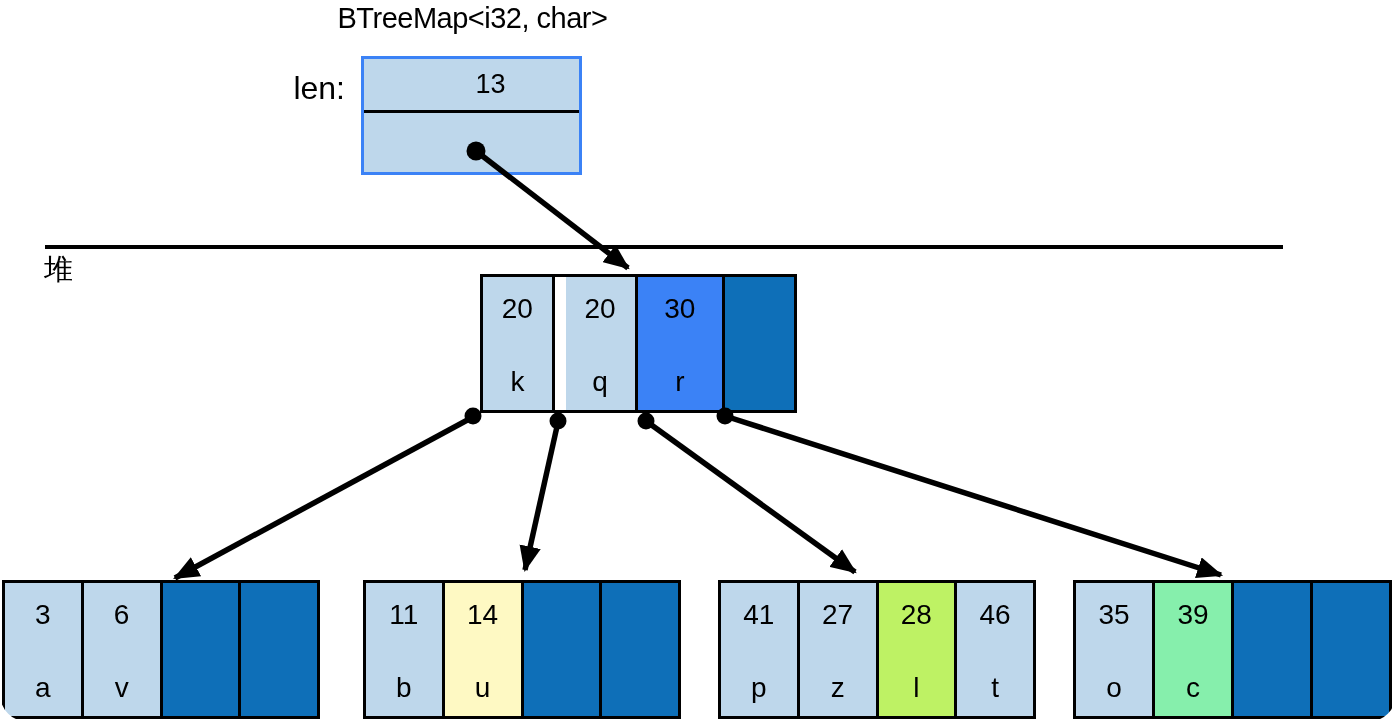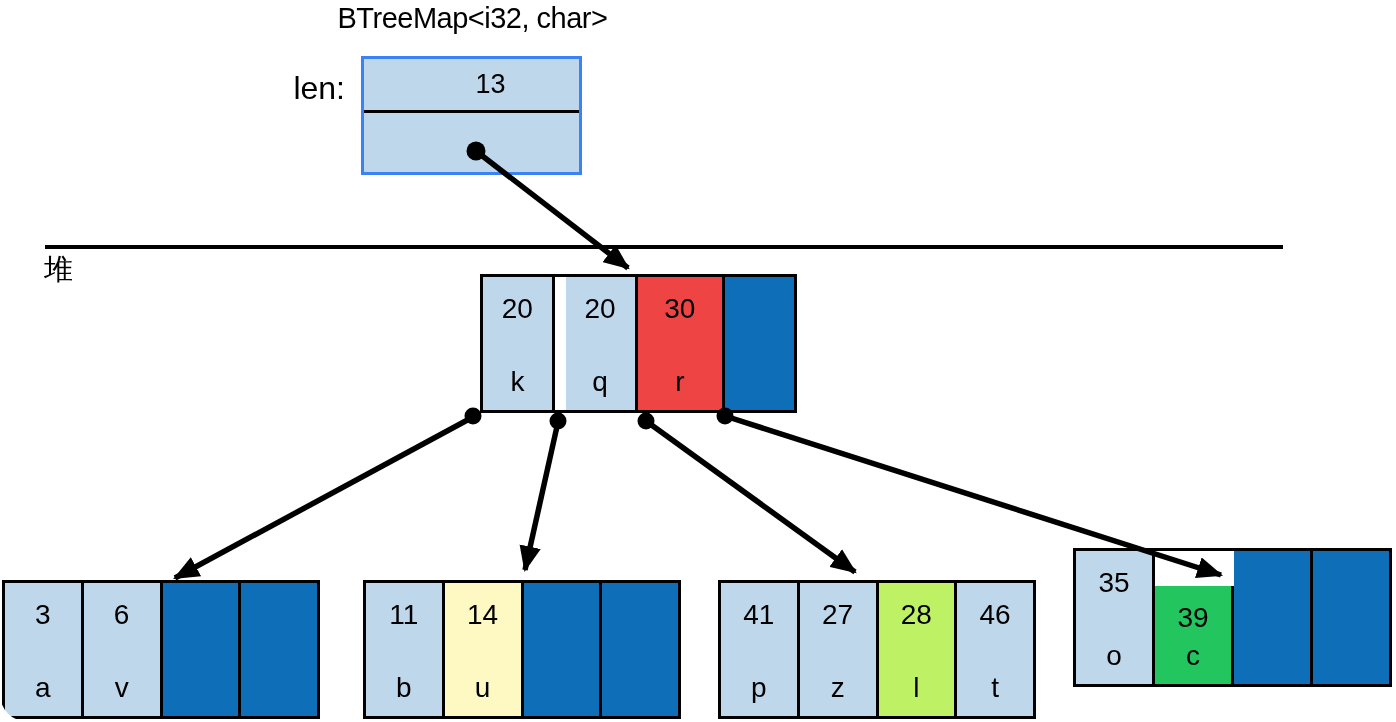--- a/index.html
+++ b/index.html
@@ -63,21 +63,21 @@
 
   <div class="node" style="left:480px;top:274px;width:317px;height:139px;">
     <div class="cell light" style="background: rgb(190, 215, 235);">
       <span class="key">20</span>
       <span class="val">k</span>
     </div>
     <div class="cell light" style="background: rgb(190, 215, 235); margin-left: 11px;">
       <span class="key">20</span>
       <span class="val">q</span>
     </div>
-    <div class="cell light" style="background: #ef4444; padding-left: 16px;">
+    <div class="cell light" style="background: #3b82f6; padding-left: 16px;">
       <span class="key">30</span>
       <span class="val">r</span>
     </div>
     <div class="cell dark" style="background: rgb(14, 111, 184);"></div>
   </div>
 
   <div class="node" style="left:2px;top:580px;width:318px;height:139px;">
     <div class="cell light" style="background: rgb(190, 215, 235);">
       <span class="key">3</span>
       <span class="val">a</span>
@@ -115,26 +115,26 @@
     <div class="cell light" style="background: #bef264;">
       <span class="key">28</span>
       <span class="val">l</span>
     </div>
     <div class="cell light" style="background: rgb(190, 215, 235);">
       <span class="key">46</span>
       <span class="val">t</span>
     </div>
   </div>
 
-  <div class="node" style="left:1073px;top:548px;width:319px;height:139px;">
+  <div class="node" style="left:1073px;top:580px;width:319px;height:139px;">
     <div class="cell light" style="background: rgb(190, 215, 235);">
       <span class="key">35</span>
       <span class="val">o</span>
     </div>
-    <div class="cell light" style="background: #22c55e; margin-top: 35px;">
+    <div class="cell light" style="background: #86efac;">
       <span class="key">39</span>
       <span class="val">c</span>
     </div>
     <div class="cell dark" style="background: rgb(14, 111, 184);"></div>
     <div class="cell dark" style="background: rgb(14, 111, 184);"></div>
   </div>
 
   <svg class="overlay" width="1396" height="722" viewBox="0 0 1396 722">
     <defs>
       <marker id="arrow" viewBox="0 0 12 10" refX="11" refY="5" markerWidth="26" markerHeight="22" markerUnits="userSpaceOnUse" orient="auto">

